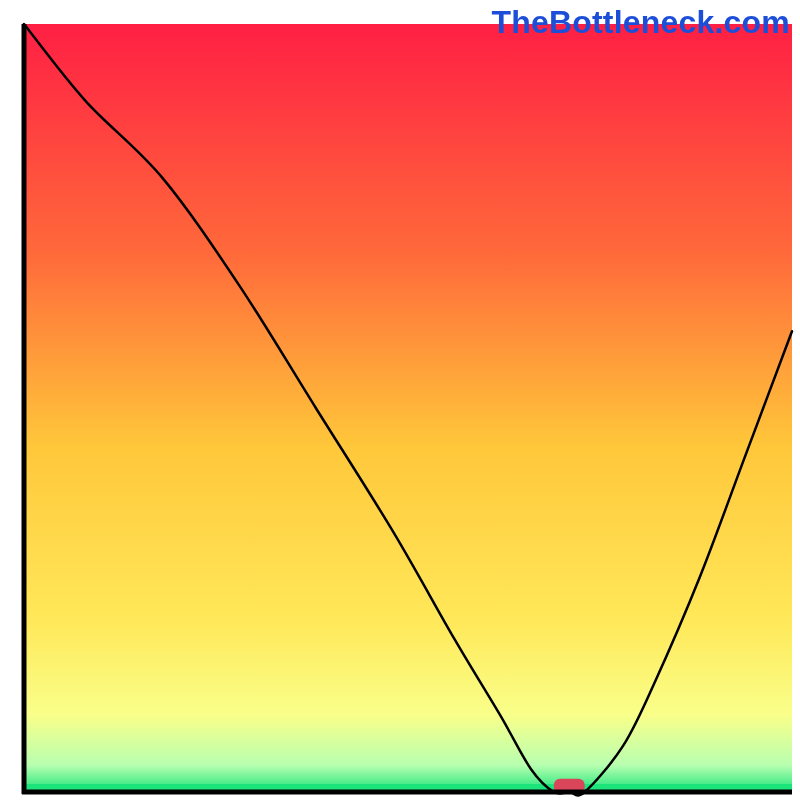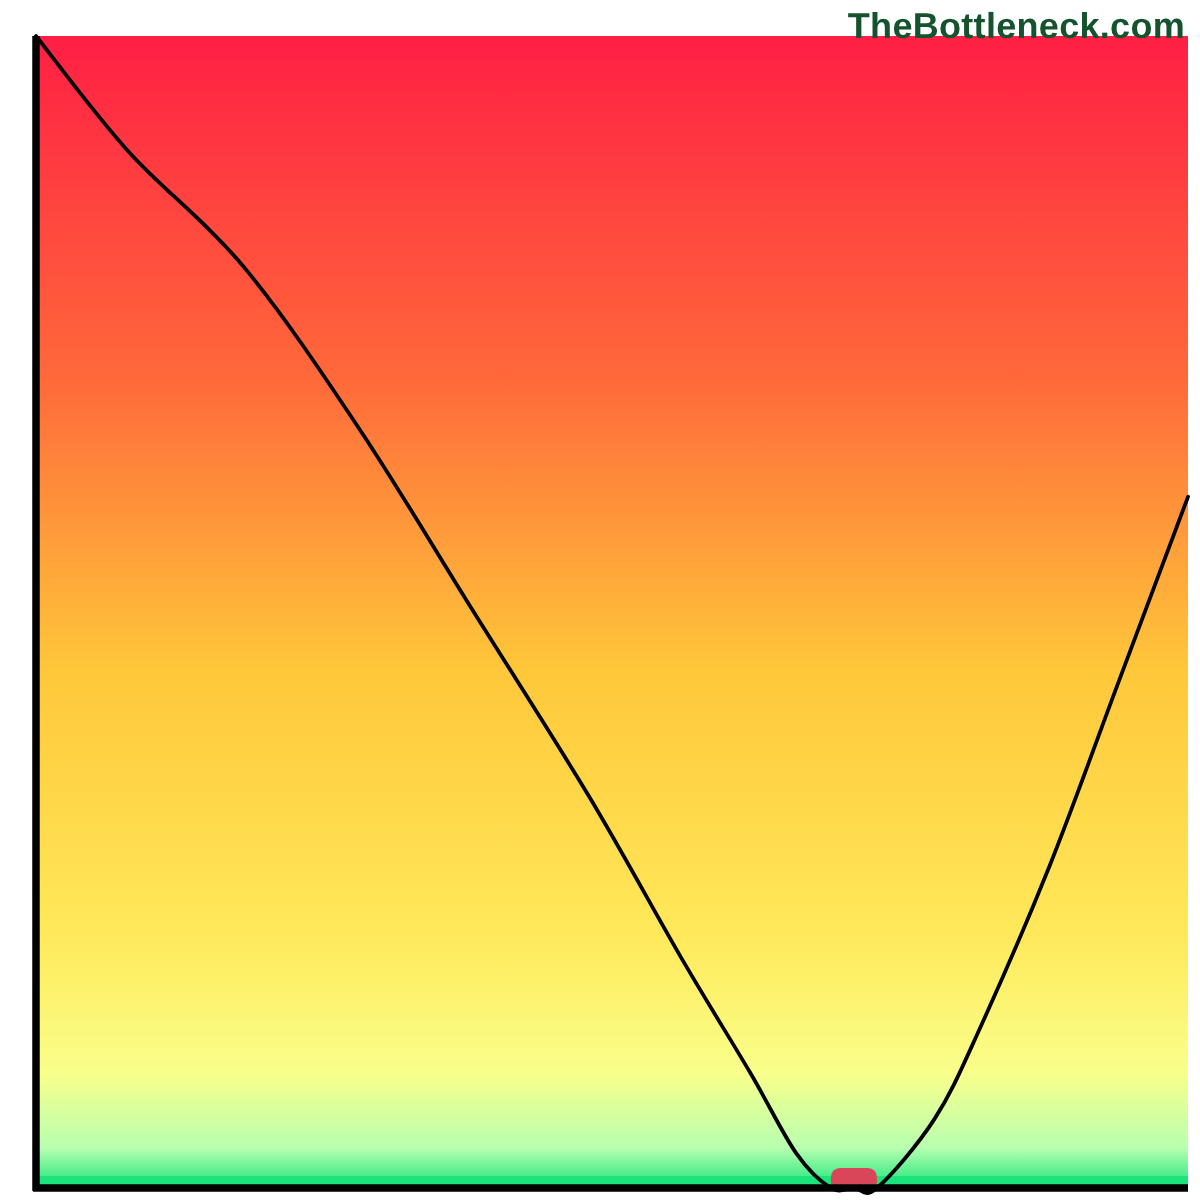--- a/index.html
+++ b/index.html
@@ -16,23 +16,23 @@
     height: 800px;
   }
   svg {
     display: block;
   }
   .watermark {
     position: absolute;
     top: 4px;
     right: 10px;
     font-family: Arial, Helvetica, sans-serif;
-    font-size: 24px;
+    font-size: 32px;
     font-weight: 600;
-    color: #14532d;
+    color: #1d4ed8;
     letter-spacing: 0.2px;
     user-select: none;
   }
 </style>
 </head>
 <body>
 
 <div class="chart-container">
   <svg id="chart-svg" width="800" height="800" viewBox="0 0 800 800">
     <defs>

